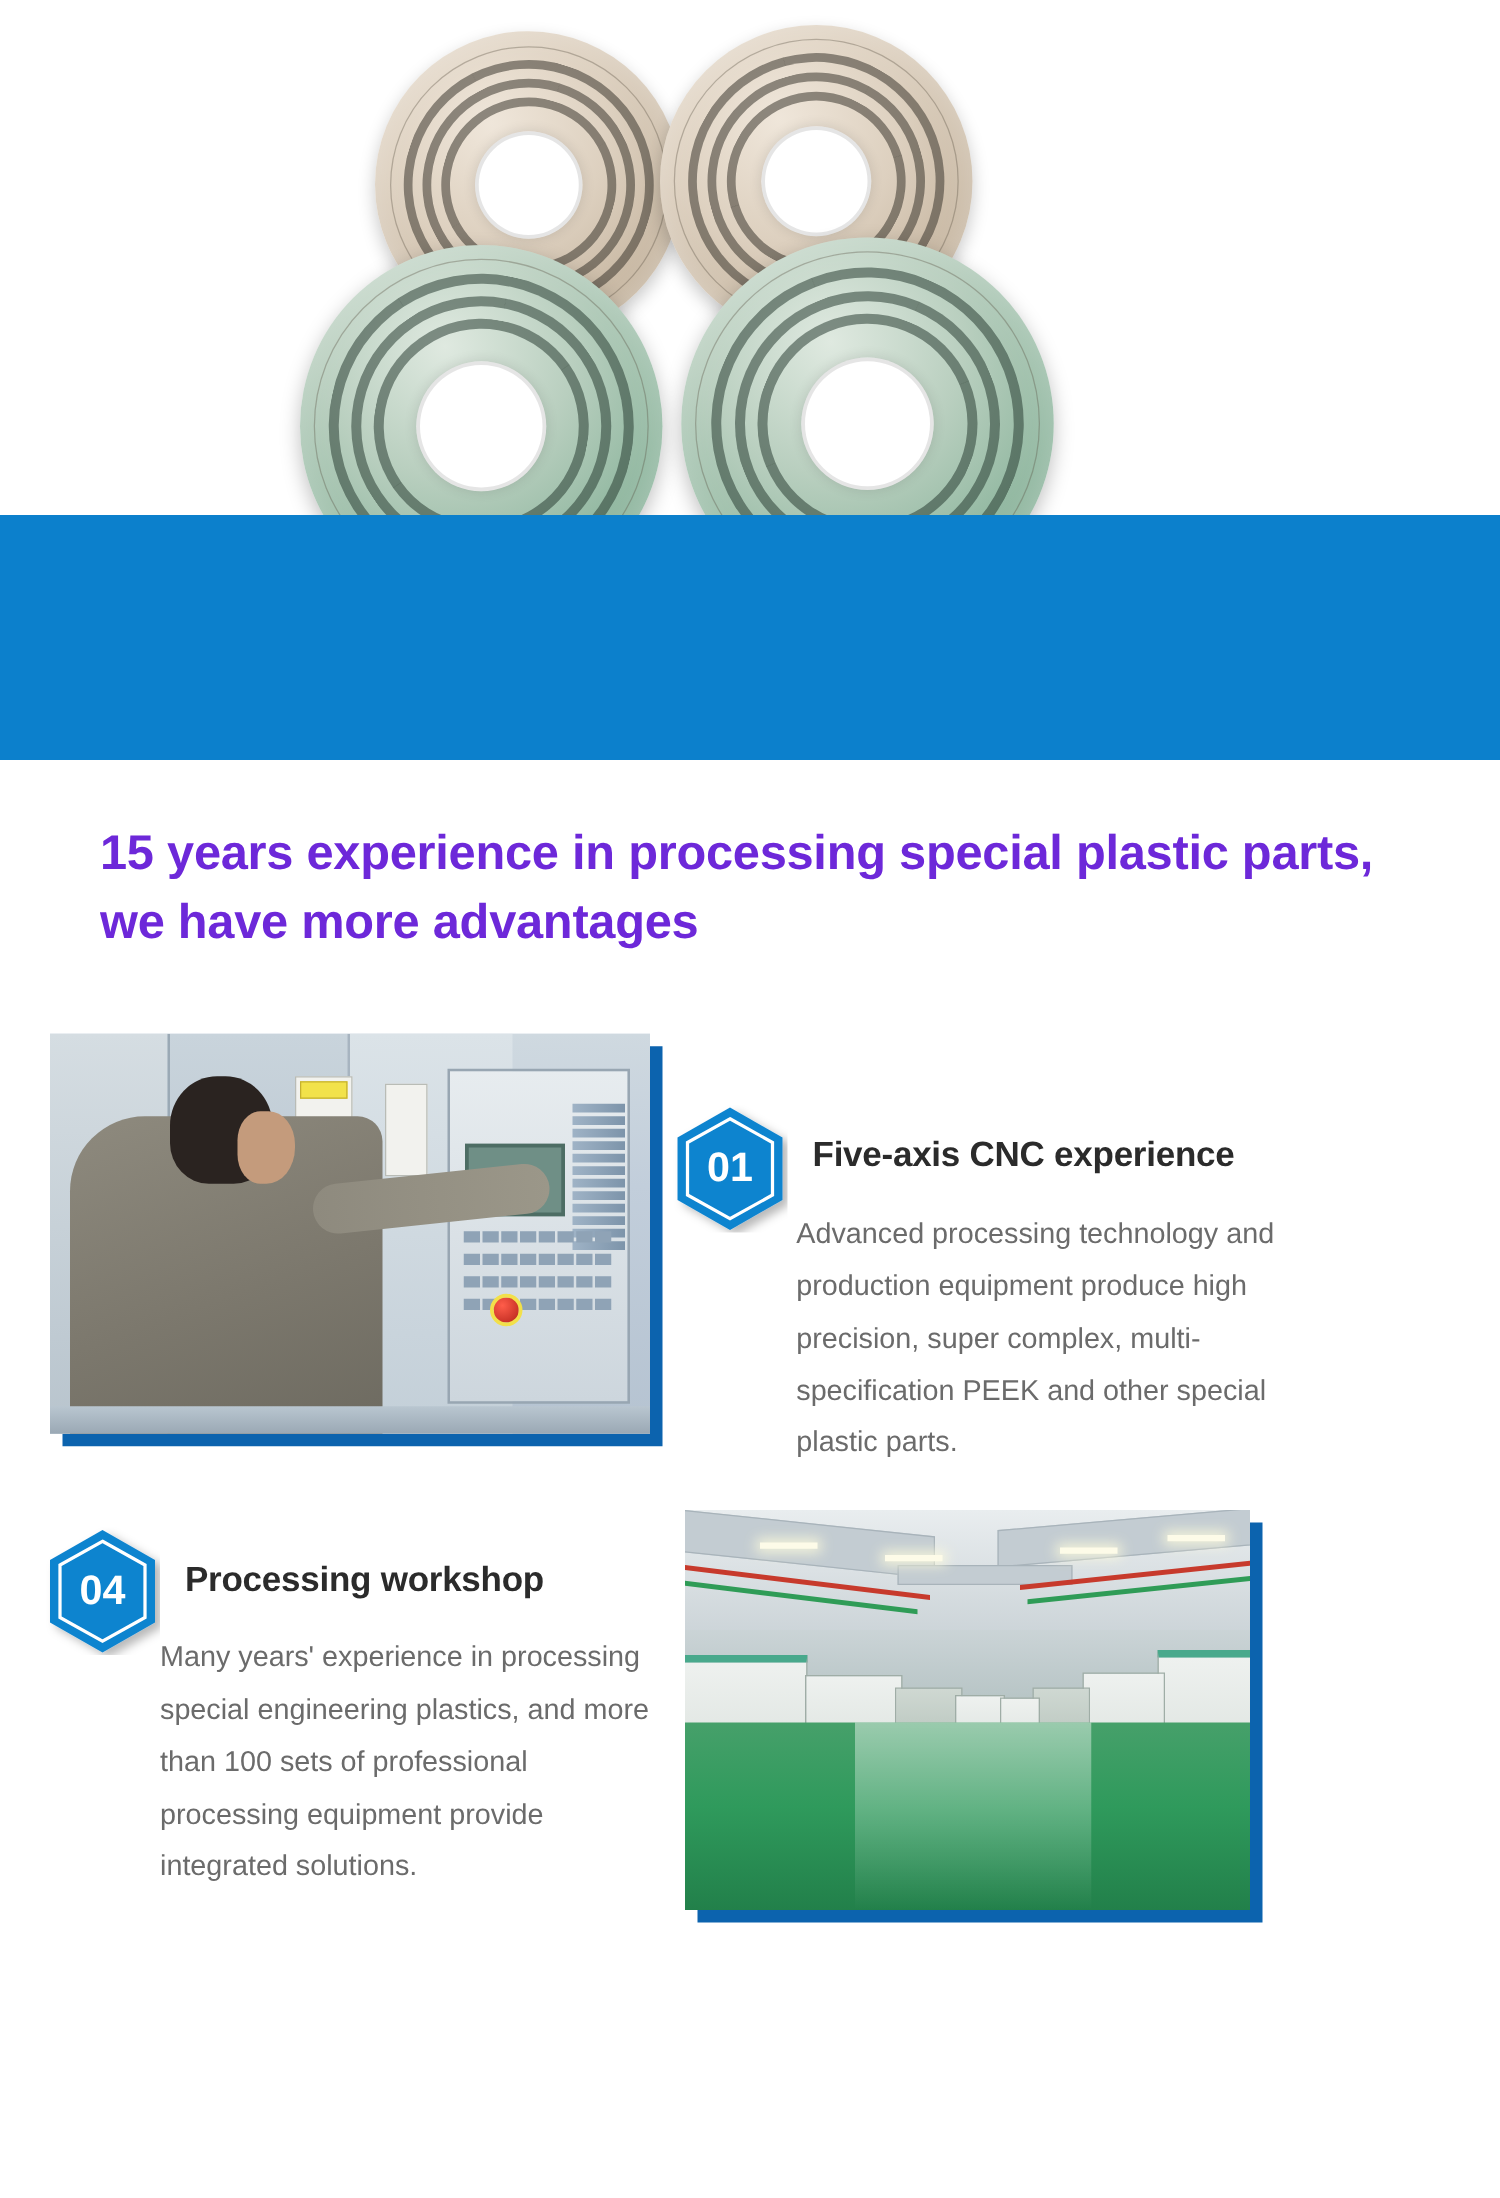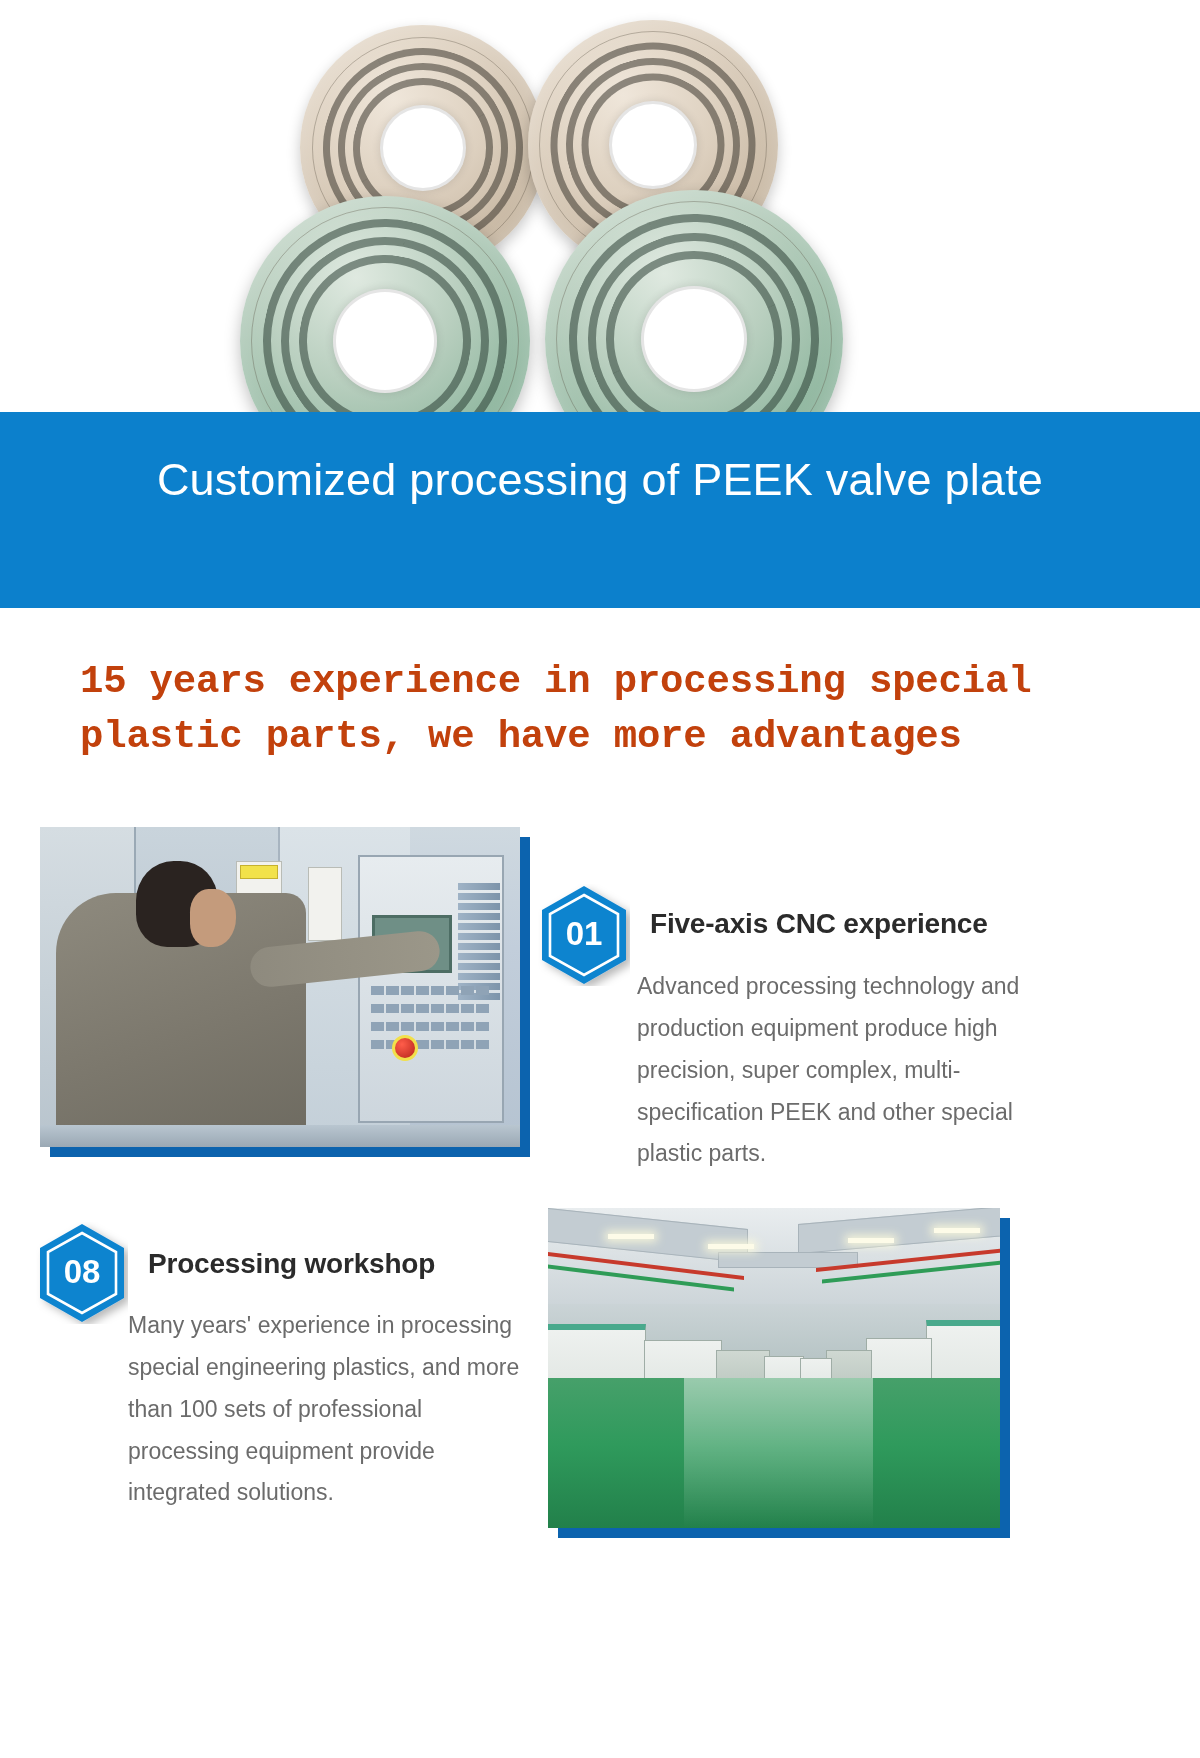--- a/index.html
+++ b/index.html
@@ -60,22 +60,22 @@
     margin-top:43px; line-height:1.1;
   }
   .banner-sub {
     color:#ffffff; font-size:29px; font-weight:400;
     text-align:center; margin-top:26px; line-height:1.1;
   }
 
   
   .headline {
     position:absolute; left:80px; top:655px; width:1040px;
-    color:#c2410c; font-size:39px; font-weight:bold;
-    line-height:1.42; letter-spacing:-.2px;font-family:Liberation Mono, monospace;
+    color:#6d28d9; font-size:39px; font-weight:bold;
+    line-height:1.42; letter-spacing:-.2px;
   }
 
   
   .photo-wrap { position:absolute; }
   .photo-wrap .offset {
     position:absolute; left:10px; top:10px; width:100%; height:100%;
     background:#0c63ae;
   }
   .photo {
     position:absolute; left:0; top:0; width:100%; height:100%;
@@ -279,21 +279,20 @@
       <div class="arc" style="width:250px;height:250px;border-width:8px;transform:translate(-50%,-50%) rotate(204deg);"></div>
       <div class="arc" style="width:212px;height:212px;border-width:8px;transform:translate(-50%,-50%) rotate(248deg);"></div>
       <div class="arc" style="width:176px;height:176px;border-width:8px;transform:translate(-50%,-50%) rotate(292deg);"></div>
     </div>
     <div class="ring" style="width:276px;height:276px;"></div>
     <div class="hub" style="width:106px;height:106px;"></div>
   </div>
 </div>
 
 <div class="banner">
-  <div class="banner-title">Customized processing of PEEK valve plate</div>
 </div>
 
 <div class="headline">15 years experience in processing special plastic parts, we have more advantages</div>
 
 <div class="photo-wrap" id="photo-cnc">
   <div class="offset"></div>
   <div class="photo">
     <div class="cnc-bg"></div>
     <div class="cnc-door"></div>
     <div class="cnc-panelA"></div>
@@ -351,21 +350,21 @@
 <div class="hex" id="hex2">
   <svg viewBox="0 0 92 102" xmlns="http://www.w3.org/2000/svg">
     <defs>
       <filter id="sh2" x="-20%" y="-20%" width="160%" height="160%">
         <feDropShadow dx="5" dy="4" stdDeviation="4" flood-color="#000" flood-opacity="0.28"></feDropShadow>
       </filter>
     </defs>
     <polygon points="46,2 88,26 88,76 46,100 4,76 4,26" fill="#1184cf" filter="url(#sh2)"></polygon>
     <polygon points="46,11 80,30 80,72 46,91 12,72 12,30" fill="none" stroke="#ffffff" stroke-width="2.6"></polygon>
   </svg>
-  <div class="num">08</div>
+  <div class="num">04</div>
 </div>
 <div class="feat-title" id="title2">Processing workshop</div>
 <div class="feat-body" id="body2">Many years' experience in processing special engineering plastics, and more than 100 sets of professional processing equipment provide integrated solutions.</div>
 
 <div class="photo-wrap" id="photo-shop">
   <div class="offset"></div>
   <div class="photo">
     <div class="shop-bg"></div>
     <div class="shop-ceiling"></div>
 

